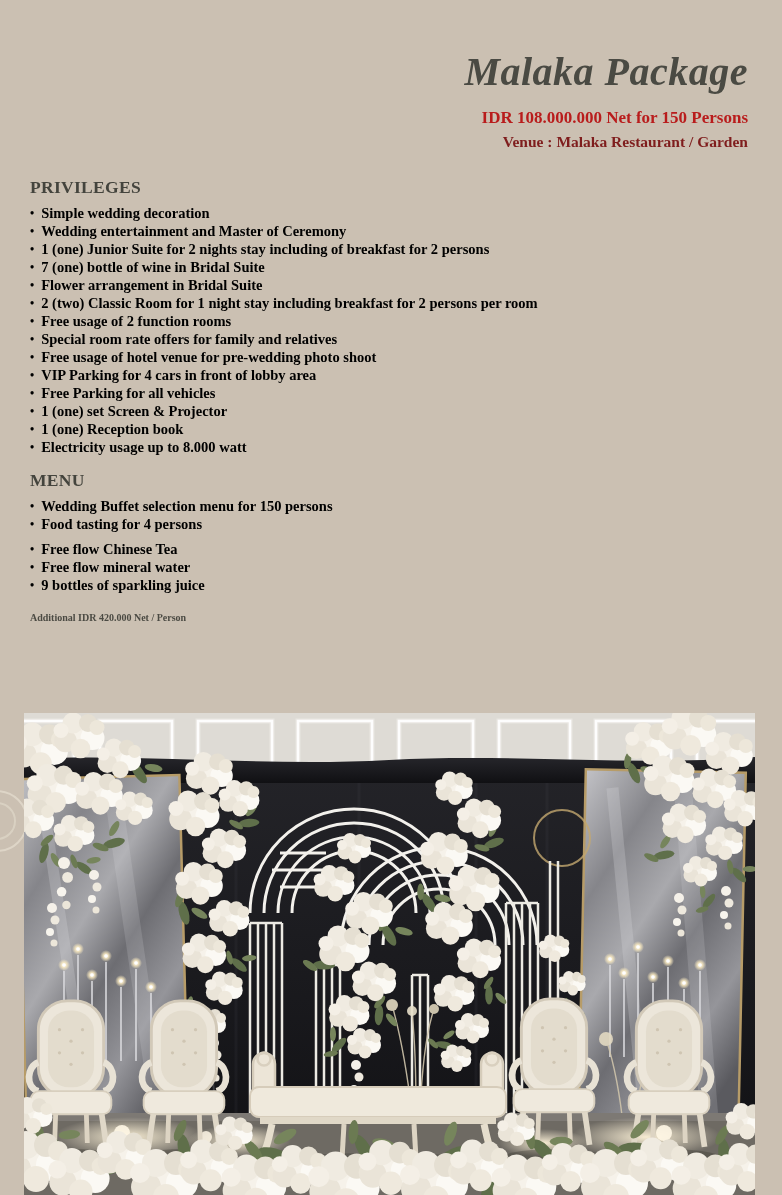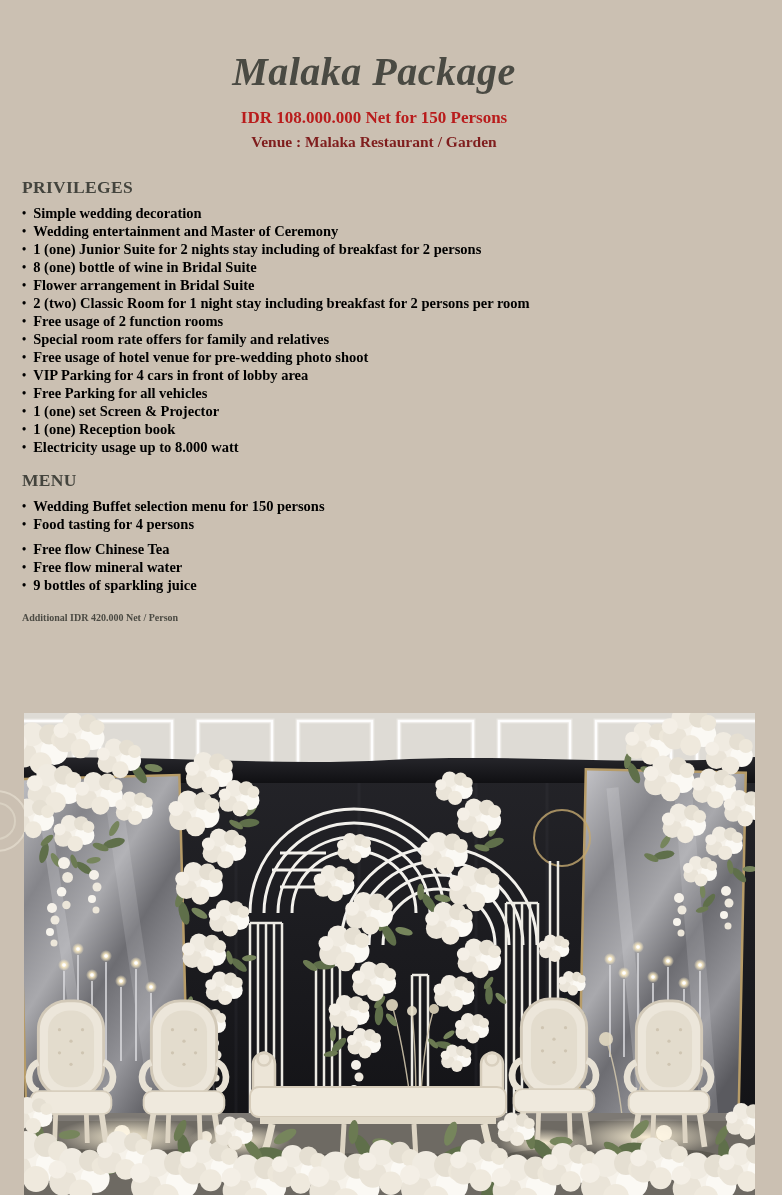--- a/index.html
+++ b/index.html
@@ -1,25 +1,25 @@
 <!DOCTYPE html>
 <html><head>
 <meta charset="utf-8">
 <style>
   html,body{margin:0;padding:0}
   body{
     width:782px;height:1195px;position:relative;overflow:hidden;
     background:#cbc0b2;color:#4c4b44;
     font-family:"Liberation Serif","DejaVu Serif",serif;
   }
-  .header{position:absolute;top:0;left:0;width:748px;text-align:center}
+  .header{position:absolute;top:0;left:0;width:748px;text-align:right}
   .title{margin:0;padding-top:50px;font-size:40px;line-height:44px;font-style:italic;font-weight:700;color:#4a4a43;letter-spacing:.5px}
   .price{margin:14px 0 0;font-size:17px;font-weight:700;color:#b91c1c}
   .venue{margin:5px 0 0;font-size:15.5px;font-weight:700;color:#7f1d1d}
-  .content{position:absolute;left:22px;top:178px;width:724px}
+  .content{position:absolute;left:30px;top:178px;width:724px}
   h2{margin:0;font-size:17.5px;line-height:19px;font-weight:700;letter-spacing:.3px;color:#44443d}
   ul{list-style:none;margin:8px 0 0;padding:0;font-size:14.5px;font-weight:700;line-height:17px;color:#000000}
   li{white-space:nowrap}
   li::before{content:"•";margin-right:7px;font-size:12px;position:relative;top:-1px}
   .h-menu{margin-top:14px}
   .h-bev{margin-top:21px}
   .ul-bev{margin-top:7px}
   .additional{margin:17px 0 0;font-size:10px;font-weight:700;color:#4b4a43}
   .photo{position:absolute;left:24px;top:713px;width:731px;height:482px;overflow:hidden;background:#17171a}
   .photo svg{display:block}
@@ -34,21 +34,21 @@
   <div class="price">IDR 108.000.000 Net for 150 Persons</div>
   <div class="venue">Venue : Malaka Restaurant / Garden</div>
 </div>
 
 <div class="content">
   <h2>PRIVILEGES</h2>
   <ul>
     <li>Simple wedding decoration</li>
     <li>Wedding entertainment and Master of Ceremony</li>
     <li>1 (one) Junior Suite for 2 nights stay including of breakfast for 2 persons</li>
-    <li>8 (one) bottle of wine in Bridal Suite</li>
+    <li>7 (one) bottle of wine in Bridal Suite</li>
     <li>Flower arrangement in Bridal Suite</li>
     <li>2 (two) Classic Room for 1 night stay including breakfast for 2 persons per room</li>
     <li>Free usage of 2 function rooms</li>
     <li>Special room rate offers for family and relatives</li>
     <li>Free usage of hotel venue for pre-wedding photo shoot</li>
     <li>VIP Parking for 4 cars in front of lobby area</li>
     <li>Free Parking for all vehicles</li>
     <li>1 (one) set Screen &amp; Projector</li>
     <li>1 (one) Reception book</li>
     <li>Electricity usage up to 8.000 watt</li>

